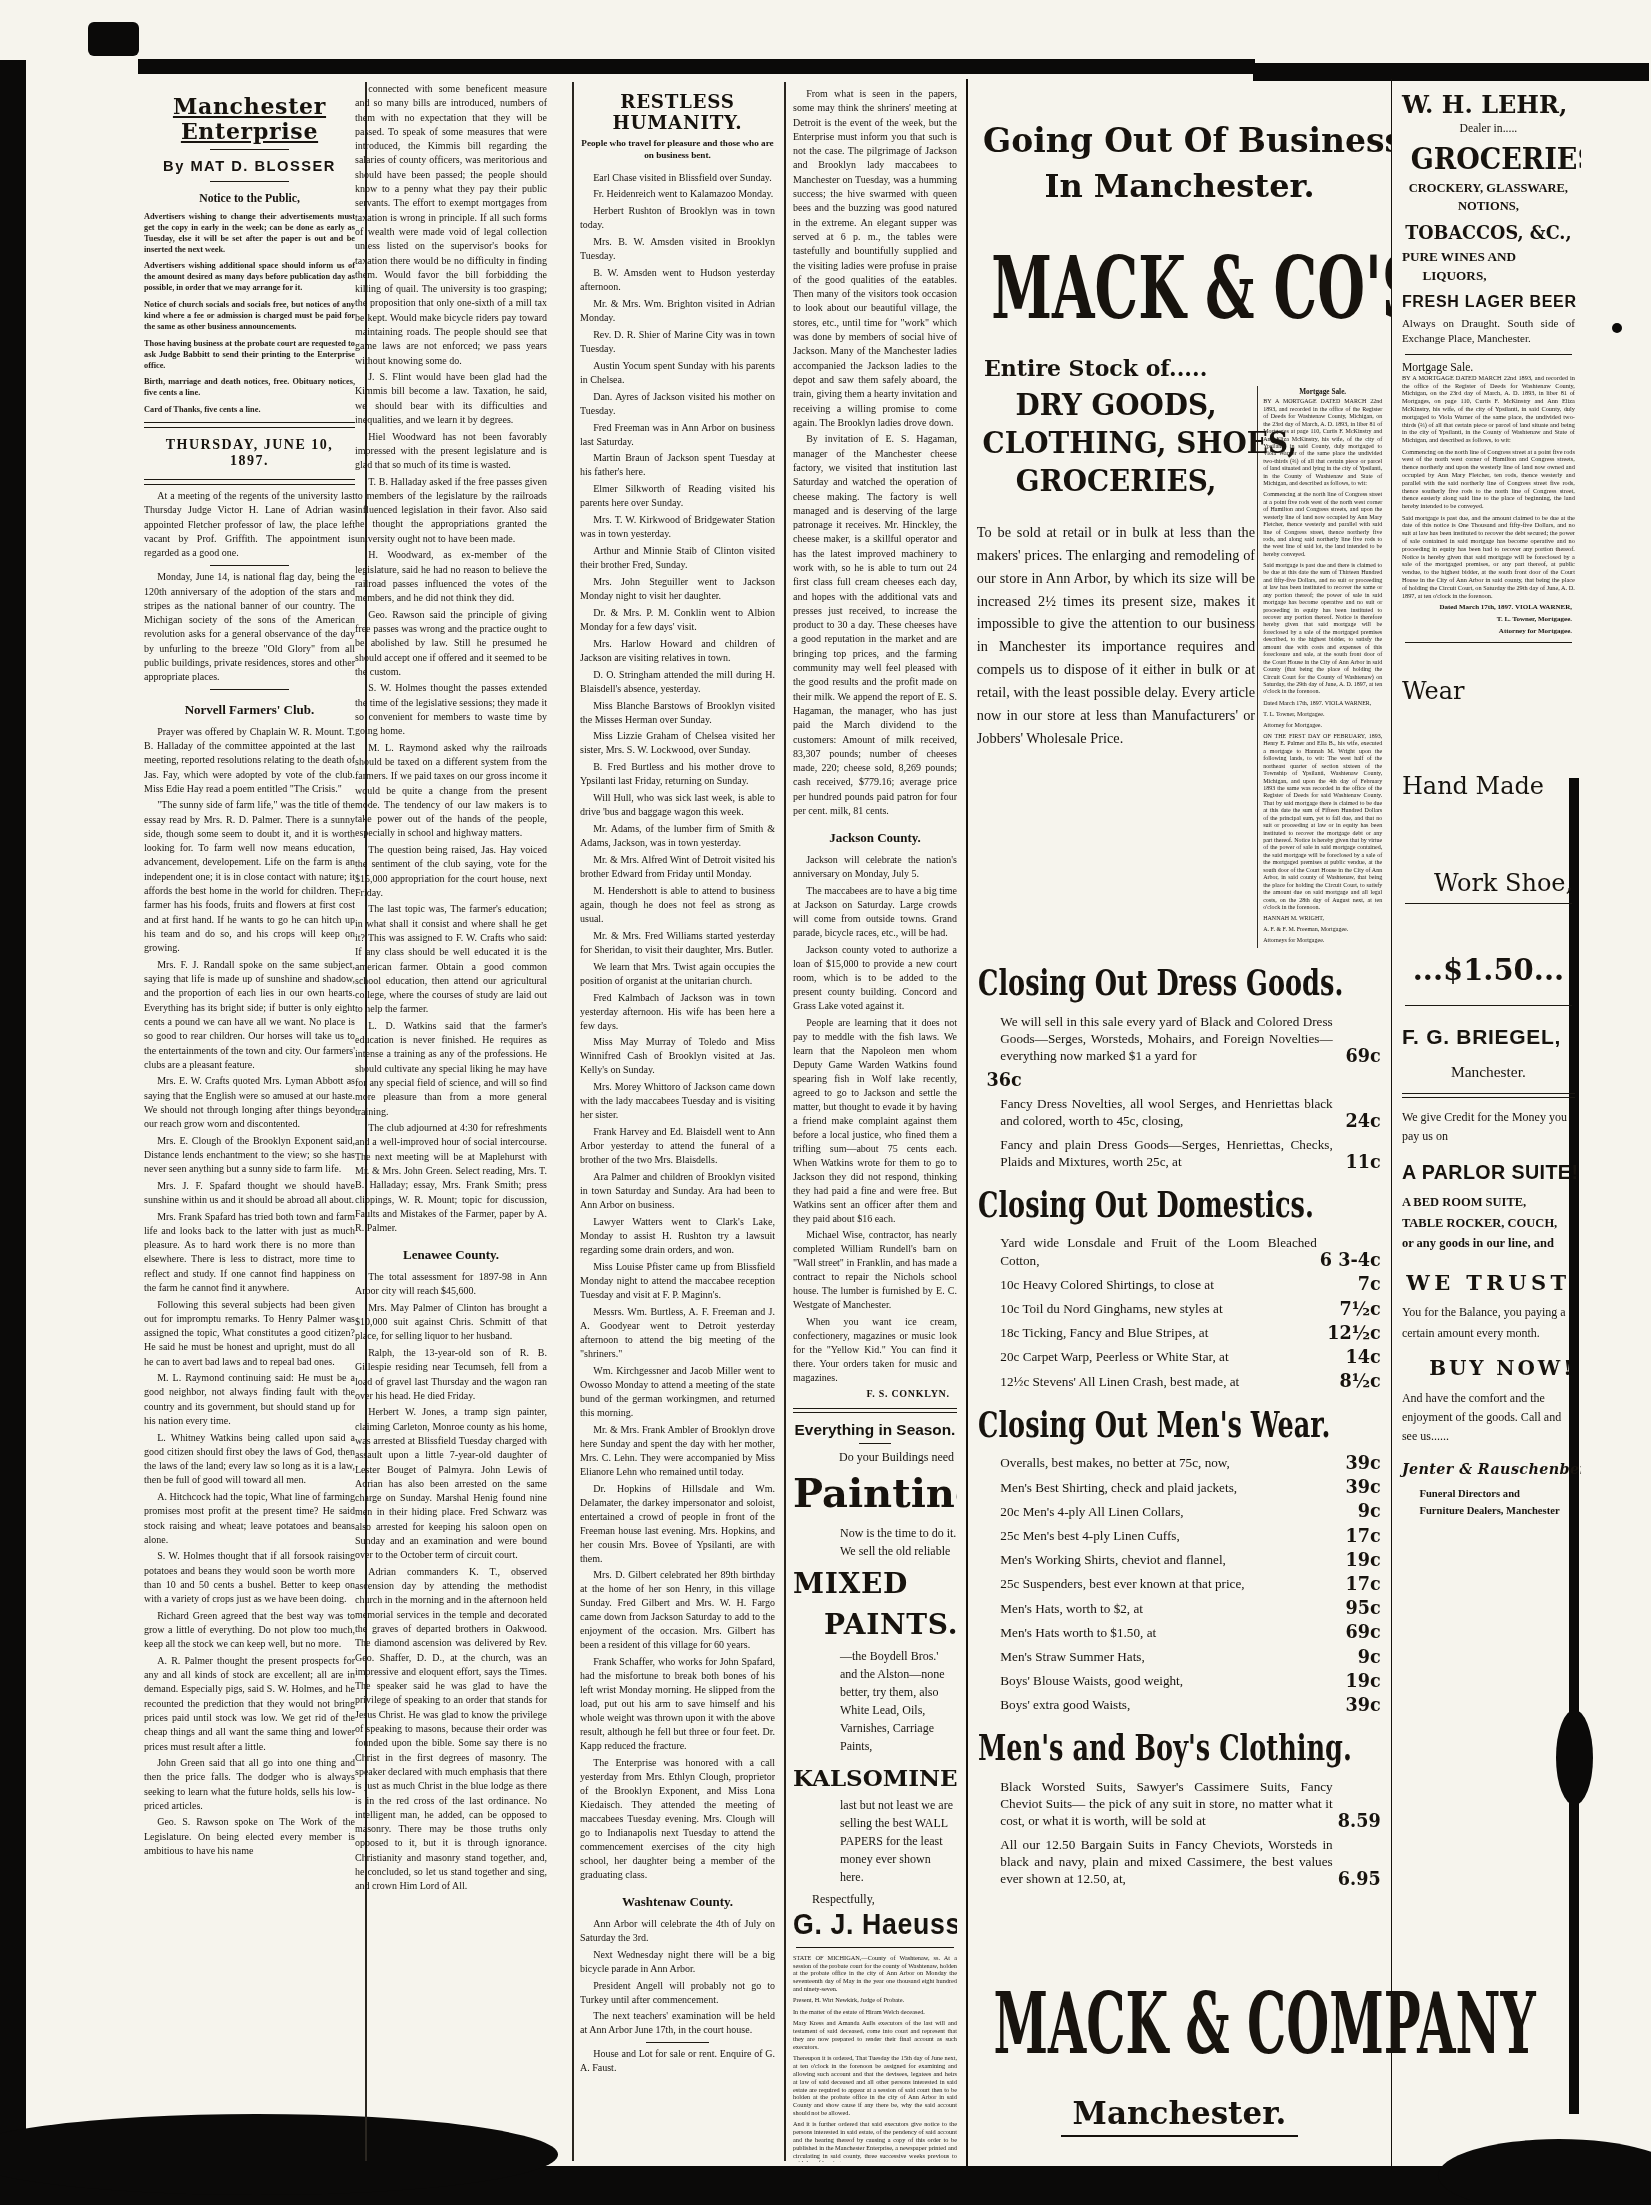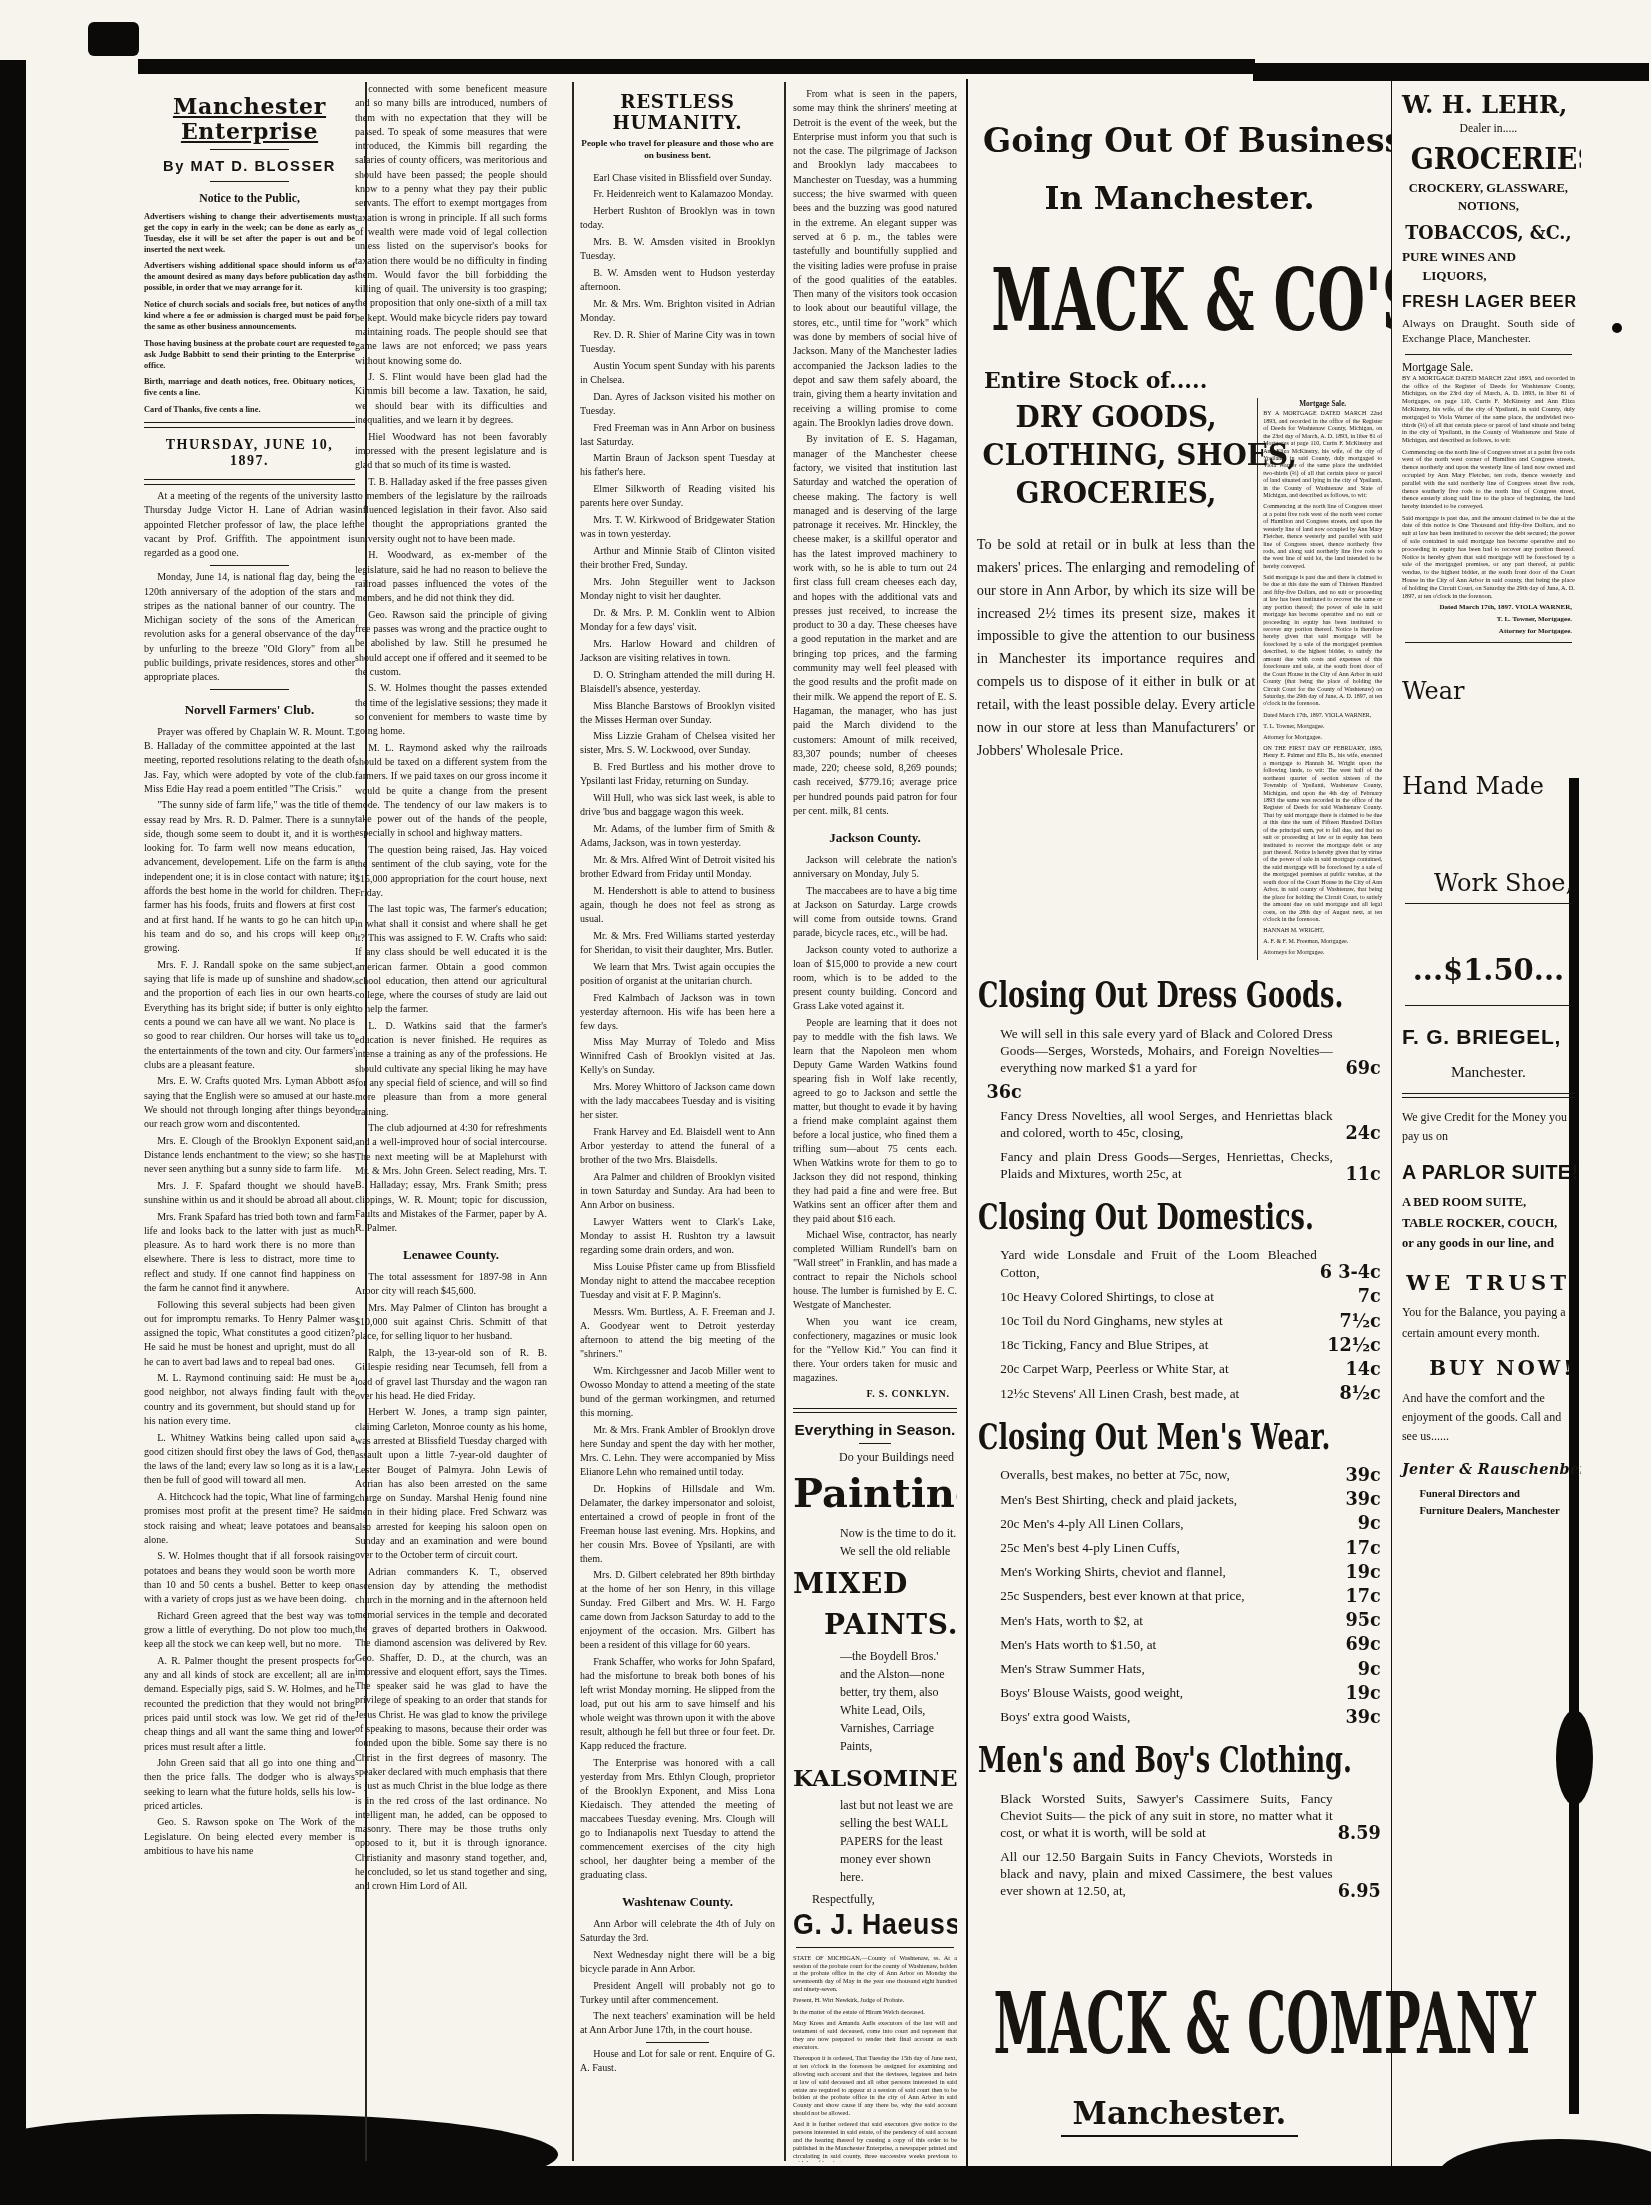--- a/index.html
+++ b/index.html
@@ -35,21 +35,21 @@
   .k-adbig{font:700 28px/1.1 "DejaVu Serif",serif;letter-spacing:0.7px;margin:8.8px 0 2.9px;}
   .k-adbigind{font:700 28px/1.1 "DejaVu Serif",serif;letter-spacing:0.7px;margin:10.3px 0 4.4px 31px;}
   .k-kals{font:700 23px/1.1 "DejaVu Serif",serif;margin:10.3px 0 5.9px;}
   .k-resp{font:400 12px/1.3 "Liberation Serif",serif;margin:5.9px 0 1.5px 19px;}
   .k-haeussler{font:700 29px/1.1 "Liberation Sans",sans-serif;letter-spacing:0.7px;margin:1.5px 0 5.9px;white-space:nowrap;transform:scaleX(.92);transform-origin:left;}
   .k-season{font:700 15.4px/1.2 "Liberation Sans",sans-serif;text-align:center;margin:7.3px 0 2.9px;}
   
   .mack{position:absolute;left:966px;top:79px;width:423px;height:2087px;border-left:2.2px solid #15110c;border-right:1.5px solid #15110c;font-family:"DejaVu Serif",serif;}
   .mack-body{height:1849px;overflow:hidden;padding:0 8.8px;}
   .m-goob{font:700 34px/1.1 "DejaVu Serif",serif;text-align:center;margin-top:43px;white-space:nowrap;transform:scaleX(.97);}
-  .m-inman{font:700 32px/1.1 "DejaVu Serif",serif;text-align:center;margin-top:22px;}
+  .m-inman{font:700 32px/1.1 "DejaVu Serif",serif;text-align:center;margin-top:10px;}
   .m-co{font:700 59px/1 "DejaVu Serif",serif;text-align:center;transform:scale(.93,1.45);transform-origin:center;margin:54px 0 19px;white-space:nowrap;}
   .m-entire{font:700 22px/1.1 "DejaVu Serif",serif;margin:38px 0 5.9px 7.3px;}
   .m-row{display:flex;gap:2px;margin-top:4.4px;}
   .m-left{flex:1 1 auto;min-width:0;}
   .m-legal{flex:0 0 119px;border-left:0.7px solid #332e26;padding-left:5.1px;font:400 6px/1.24 "Liberation Serif",serif;text-align:justify;}
   .m-legal .lh{font-weight:700;text-align:center;font-size:7.3px;margin:1.5px 0 2.2px;}
   .m-legal p{margin:0 0 3.7px;}
   .m-dry{font:700 29px/1.32 "DejaVu Serif",serif;text-align:center;white-space:nowrap;transform:scaleX(.96);}
   .m-sold{font:400 14.3px/1.6 "Liberation Serif",serif;text-align:justify;margin-top:20.5px;}
   .m-sec-h{font:700 32px/1.05 "DejaVu Serif",serif;white-space:nowrap;transform:scale(.8,1.12);transform-origin:left center;margin:19px 0 11.7px 1.5px;}

